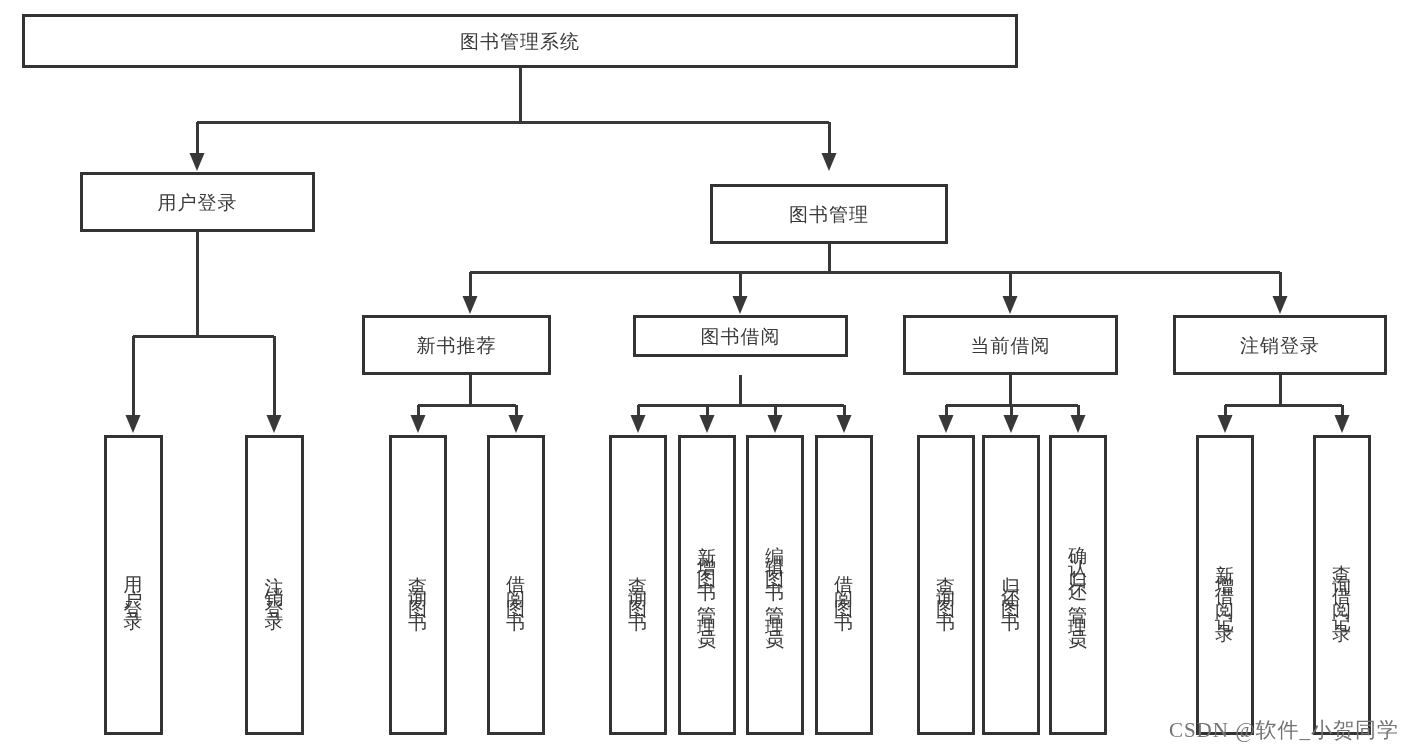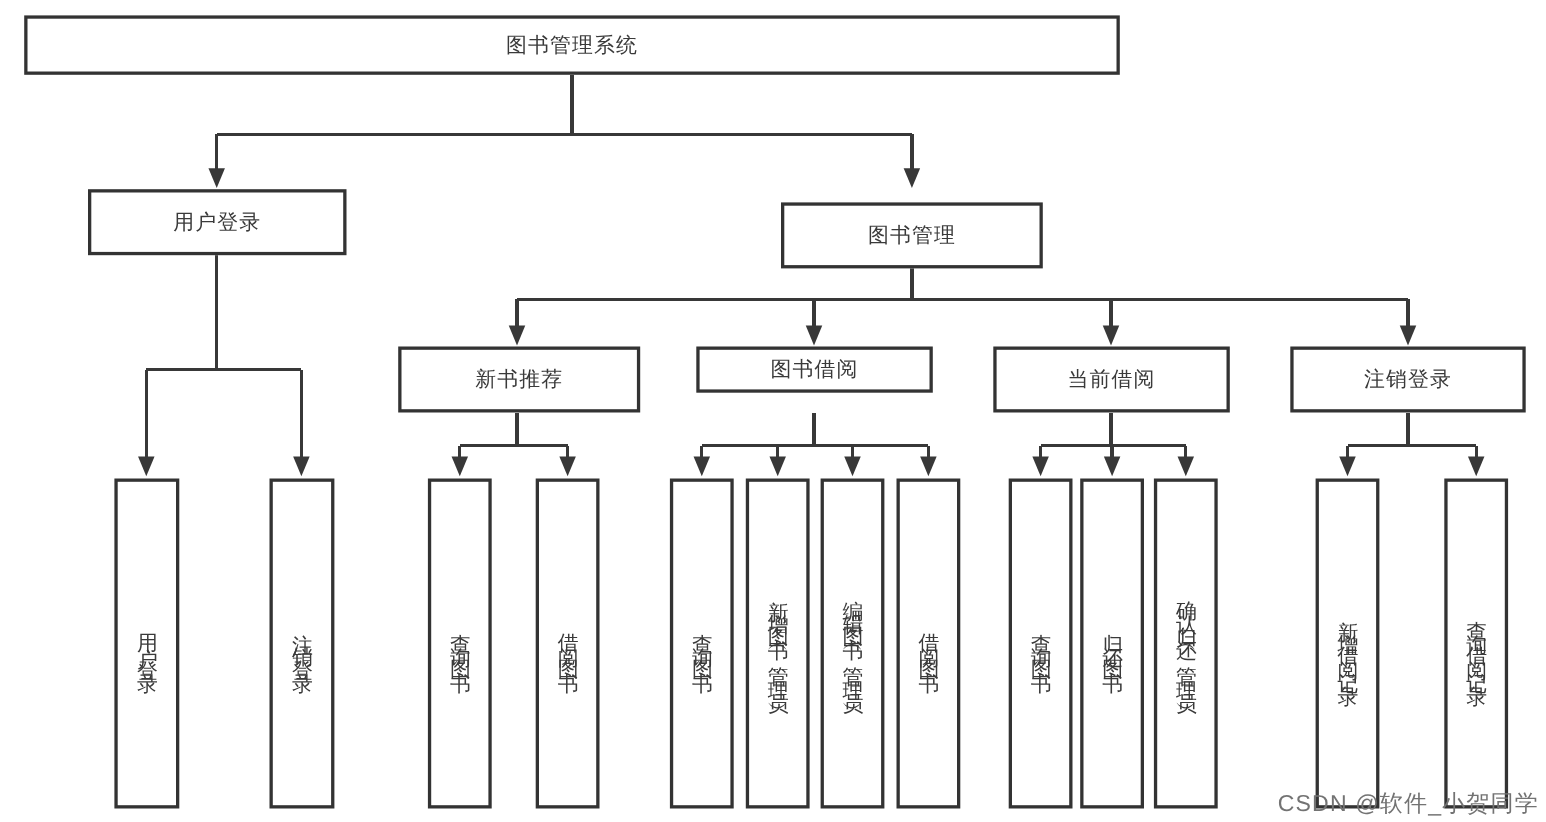--- a/index.html
+++ b/index.html
@@ -5,21 +5,21 @@
   html, body {
     margin: 0;
     padding: 0;
     background: #ffffff;
   }
   .canvas {
     position: relative;
     width: 1405px;
     height: 747px;
     background: #ffffff;
-    font-family: Liberation Sans, sans-serif;
+    font-family: Liberation Serif, serif;
     overflow: hidden;
   }
   .connector-layer {
     position: absolute;
     left: 0;
     top: 0;
     width: 1405px;
     height: 747px;
     pointer-events: none;
   }
@@ -114,21 +114,21 @@
     <span class="node-label">图书管理系统</span>
   </div>
 
   <div class="node h-node" style="left:80px; top:172px; width:235px; height:60px;">
     <span class="node-label">用户登录</span>
   </div>
   <div class="node h-node" style="left:710px; top:172px; width:238px; height:60px;margin-top:12px;">
     <span class="node-label">图书管理</span>
   </div>
 
-  <div class="node h-node" style="left:362px; top:315px; width:220px; height:60px;justify-content:center;">
+  <div class="node h-node" style="left:362px; top:315px; width:189px; height:60px;justify-content:center;">
     <span class="node-label">新书推荐</span>
   </div>
   <div class="node h-node" style="left:633px; top:315px; width:215px; height:42px;">
     <span class="node-label">图书借阅</span>
   </div>
   <div class="node h-node" style="left:903px; top:315px; width:215px; height:60px;">
     <span class="node-label">当前借阅</span>
   </div>
   <div class="node h-node" style="left:1173px; top:315px; width:214px; height:60px;">
     <span class="node-label">注销登录</span>

